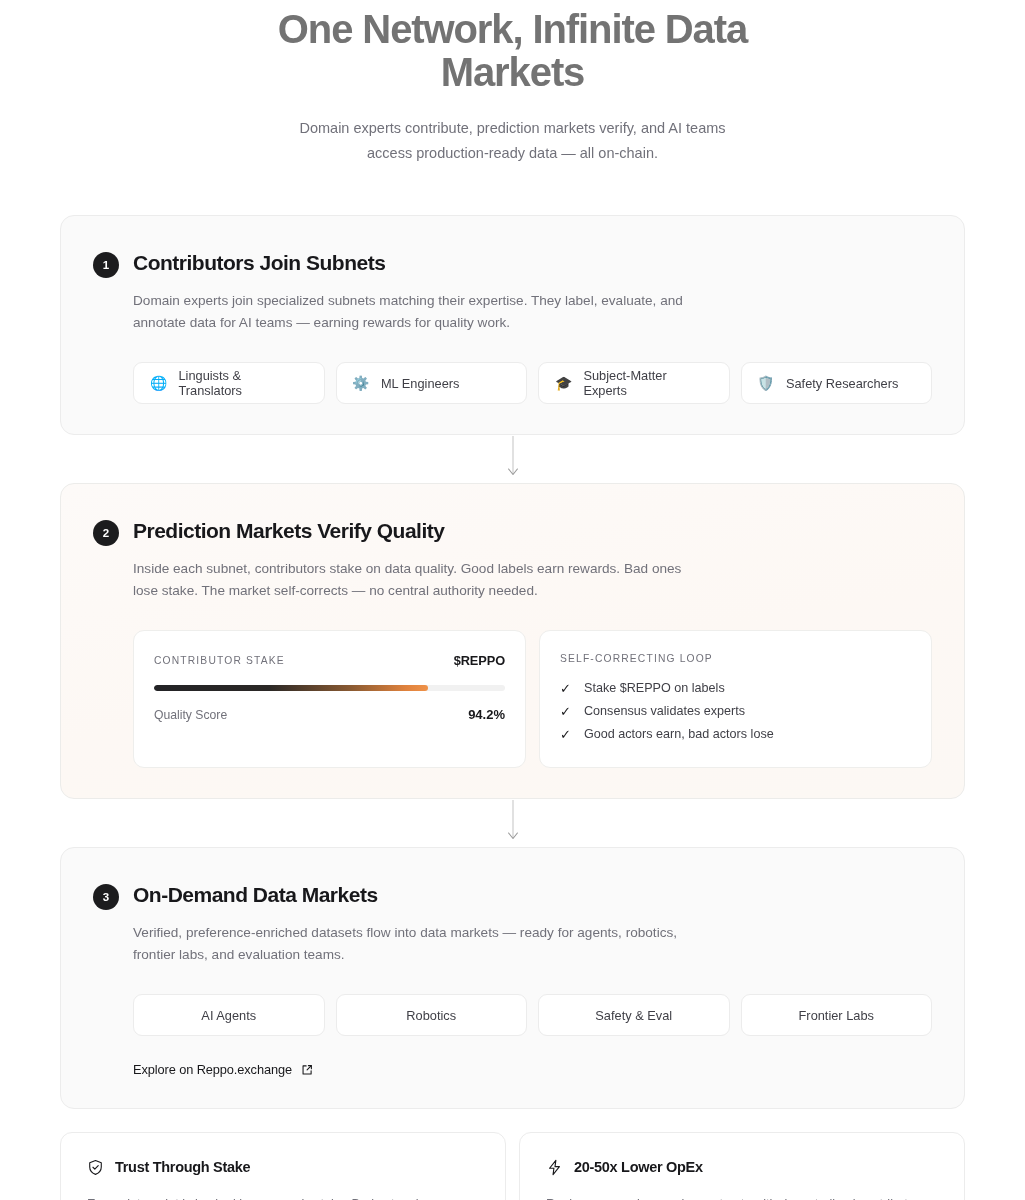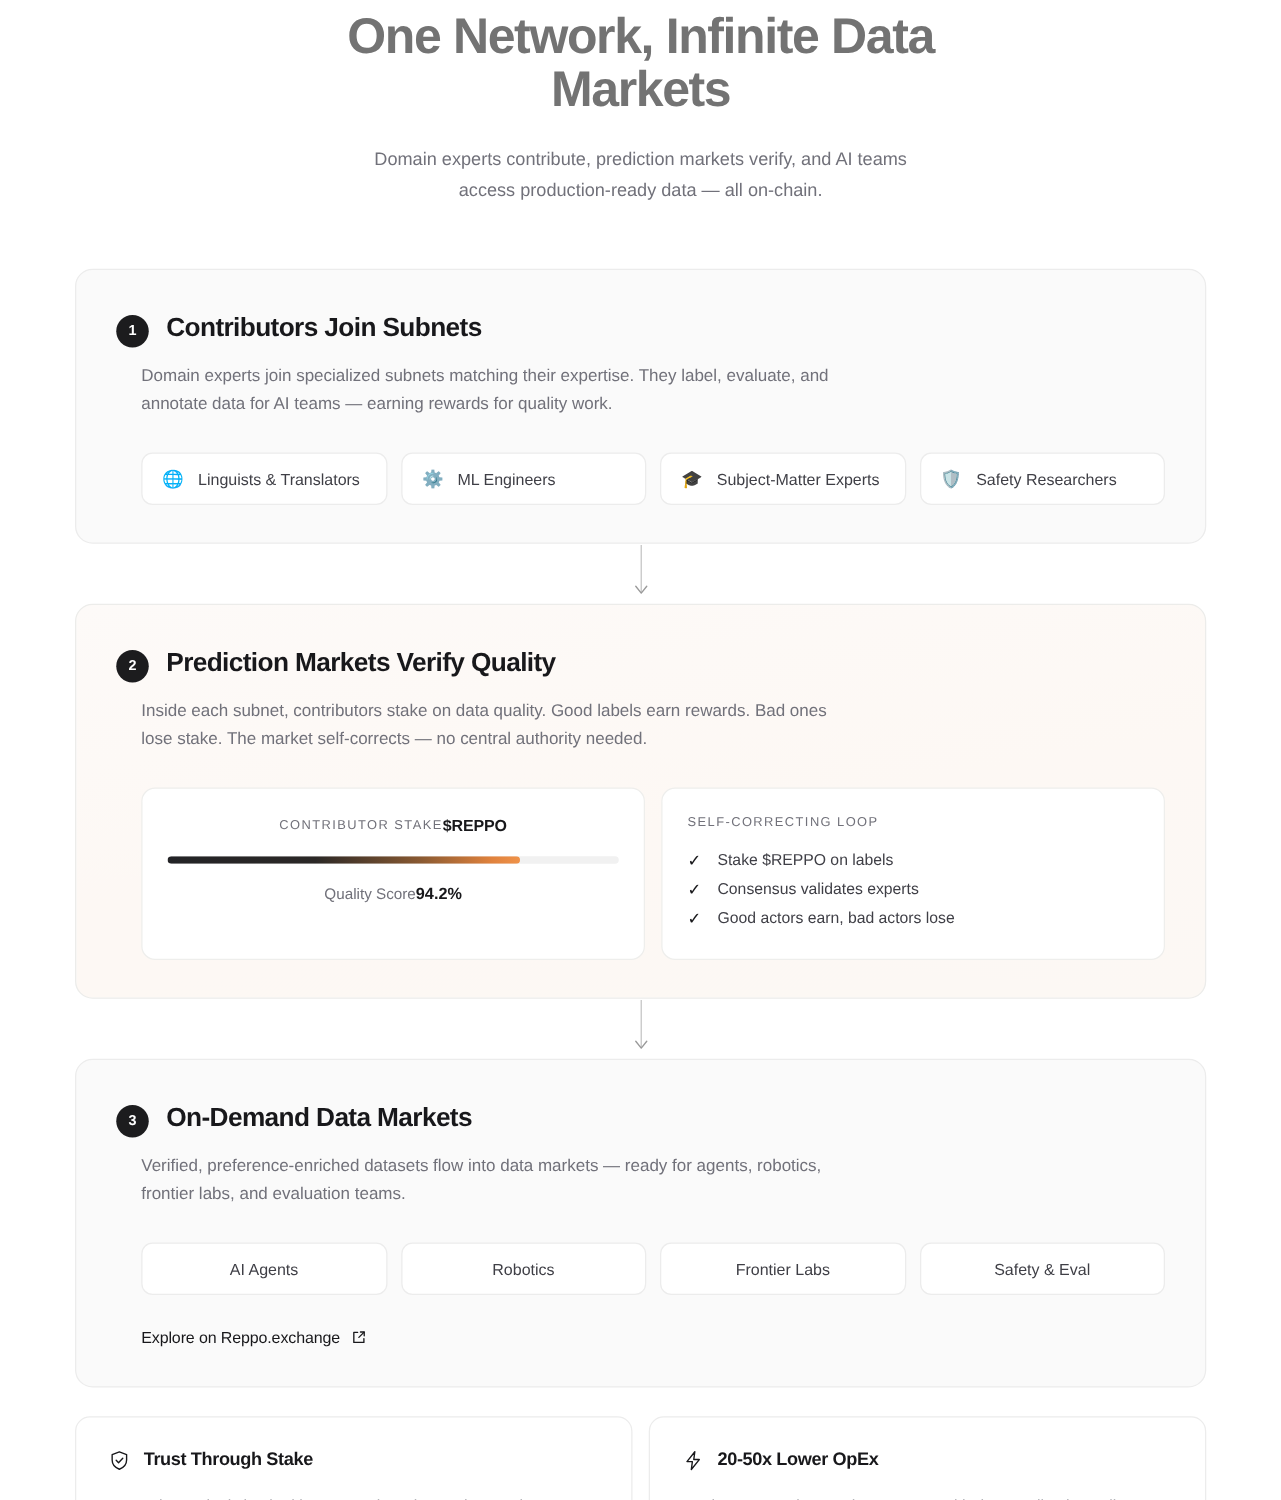--- a/index.html
+++ b/index.html
@@ -62,21 +62,21 @@
     color: #18181b;
     line-height: 1.2;
   }
   .step-desc {
     margin-top: 12px;
     font-size: 13.6px;
     line-height: 1.62;
     color: #71717a;
     max-width: 560px;
   }
-  .step-body { margin-left: 20px; }
+  .step-body { margin-left: 40px; }
 
   
   .chips { display: flex; gap: 11px; margin-top: 28px; }
   .chip {
     flex: 1 1 0;
     background: #ffffff;
     border: 1px solid #ececec;
     border-radius: 9px;
     height: 42px;
     display: flex;
@@ -101,21 +101,21 @@
   
   .panels { display: flex; gap: 13px; margin-top: 28px; }
   .panel {
     flex: 1 1 0;
     background: #ffffff;
     border: 1px solid #eeeeec;
     border-radius: 11px;
     padding: 22px 20px 26px 20px;
   }
   .panel-row {
-    display: flex; align-items: center; justify-content: center;
+    display: flex; align-items: center; justify-content: space-between;
   }
   .panel-cap {
     font-size: 10.3px;
     letter-spacing: 1.15px;
     color: #71717a;
     text-transform: uppercase;
     font-weight: 500;
   }
   .panel-val { font-size: 12.8px; font-weight: 700; color: #18181b; letter-spacing: -0.1px; }
   .bar-track {
@@ -272,24 +272,24 @@
       <div class="step-body">
         <div class="step-desc">Verified, preference-enriched datasets flow into data markets — ready for agents, robotics, frontier labs, and evaluation teams.</div>
         <div class="chips">
           <div class="chip centered">
             <span>AI Agents</span>
           </div>
           <div class="chip centered">
             <span>Robotics</span>
           </div>
           <div class="chip centered">
+            <span>Safety &amp; Eval</span>
+          </div>
+          <div class="chip centered">
             <span>Frontier Labs</span>
-          </div>
-          <div class="chip centered">
-            <span>Safety &amp; Eval</span>
           </div>
         </div>
         <div class="explore">
           <span>Explore on Reppo.exchange</span>
           <svg width="12" height="12" viewBox="0 0 14 14" fill="none">
             <path d="M6 2.2H2.4v9.4h9.4V8" stroke="#18181b" stroke-width="1.25" stroke-linecap="round" stroke-linejoin="round"></path>
             <path d="M8.6 1.9h3.5v3.5" stroke="#18181b" stroke-width="1.25" stroke-linecap="round" stroke-linejoin="round"></path>
             <path d="M7.1 6.9 12 2" stroke="#18181b" stroke-width="1.25" stroke-linecap="round"></path>
           </svg>
         </div>

